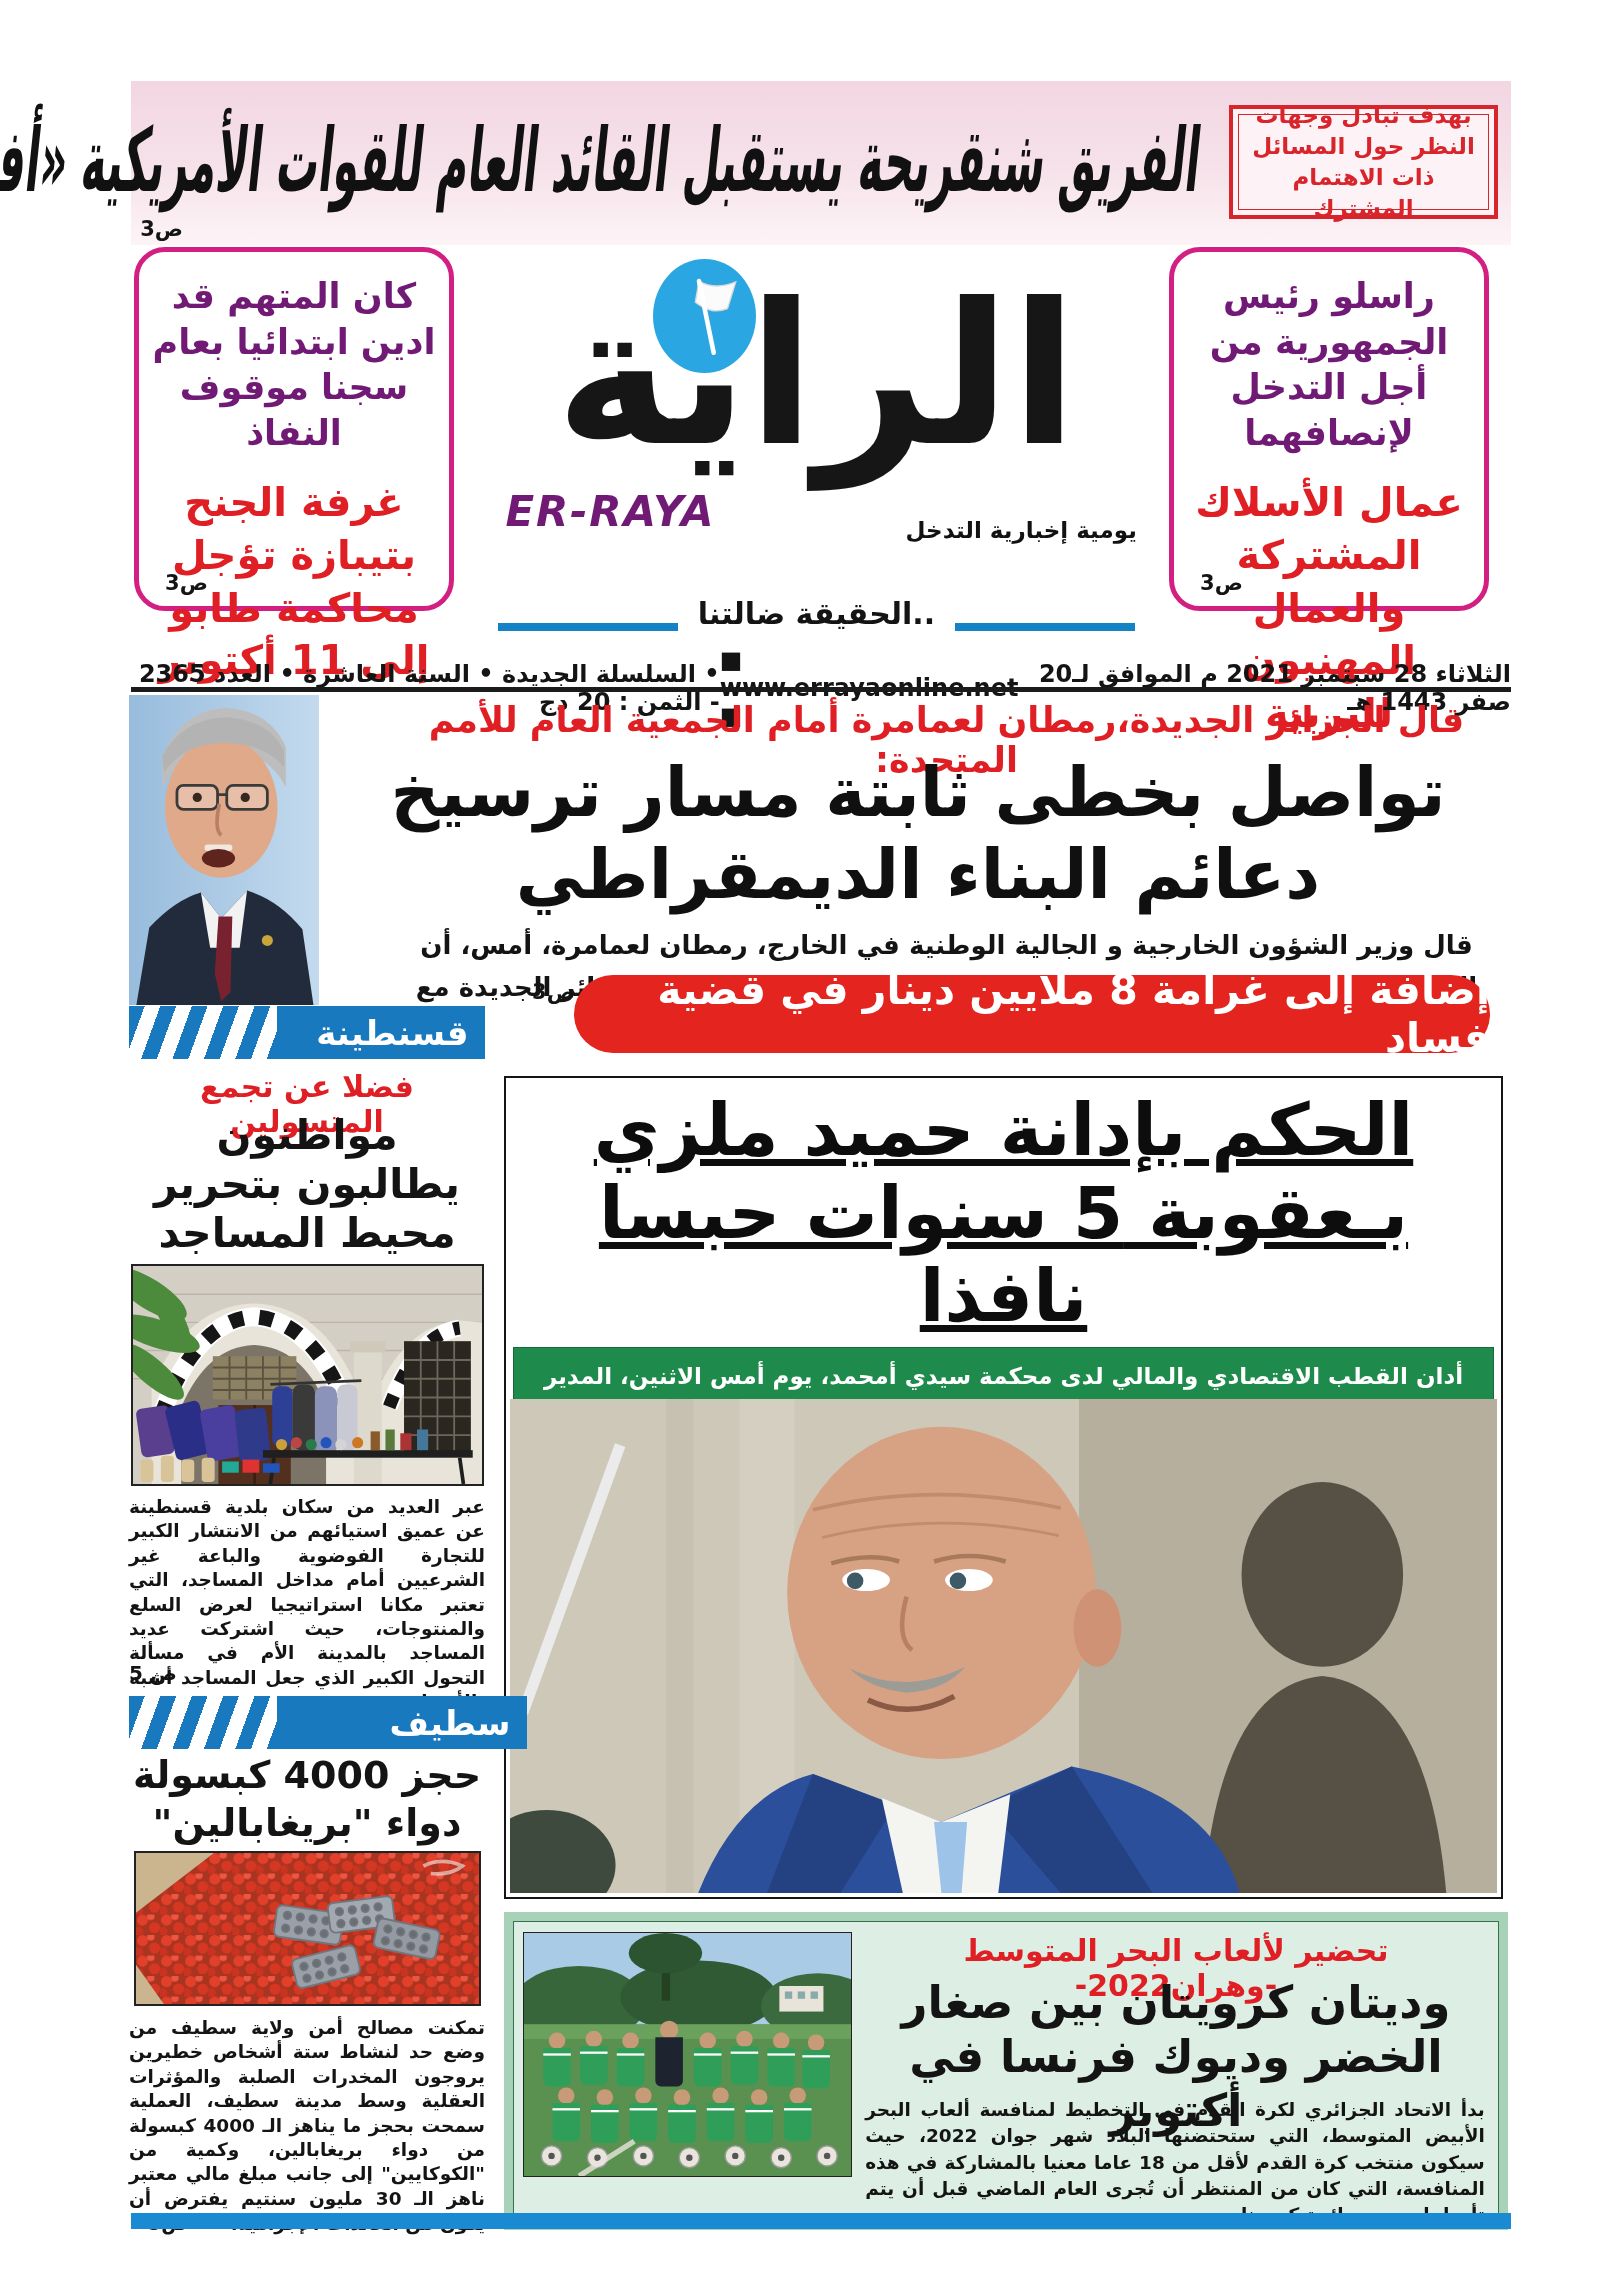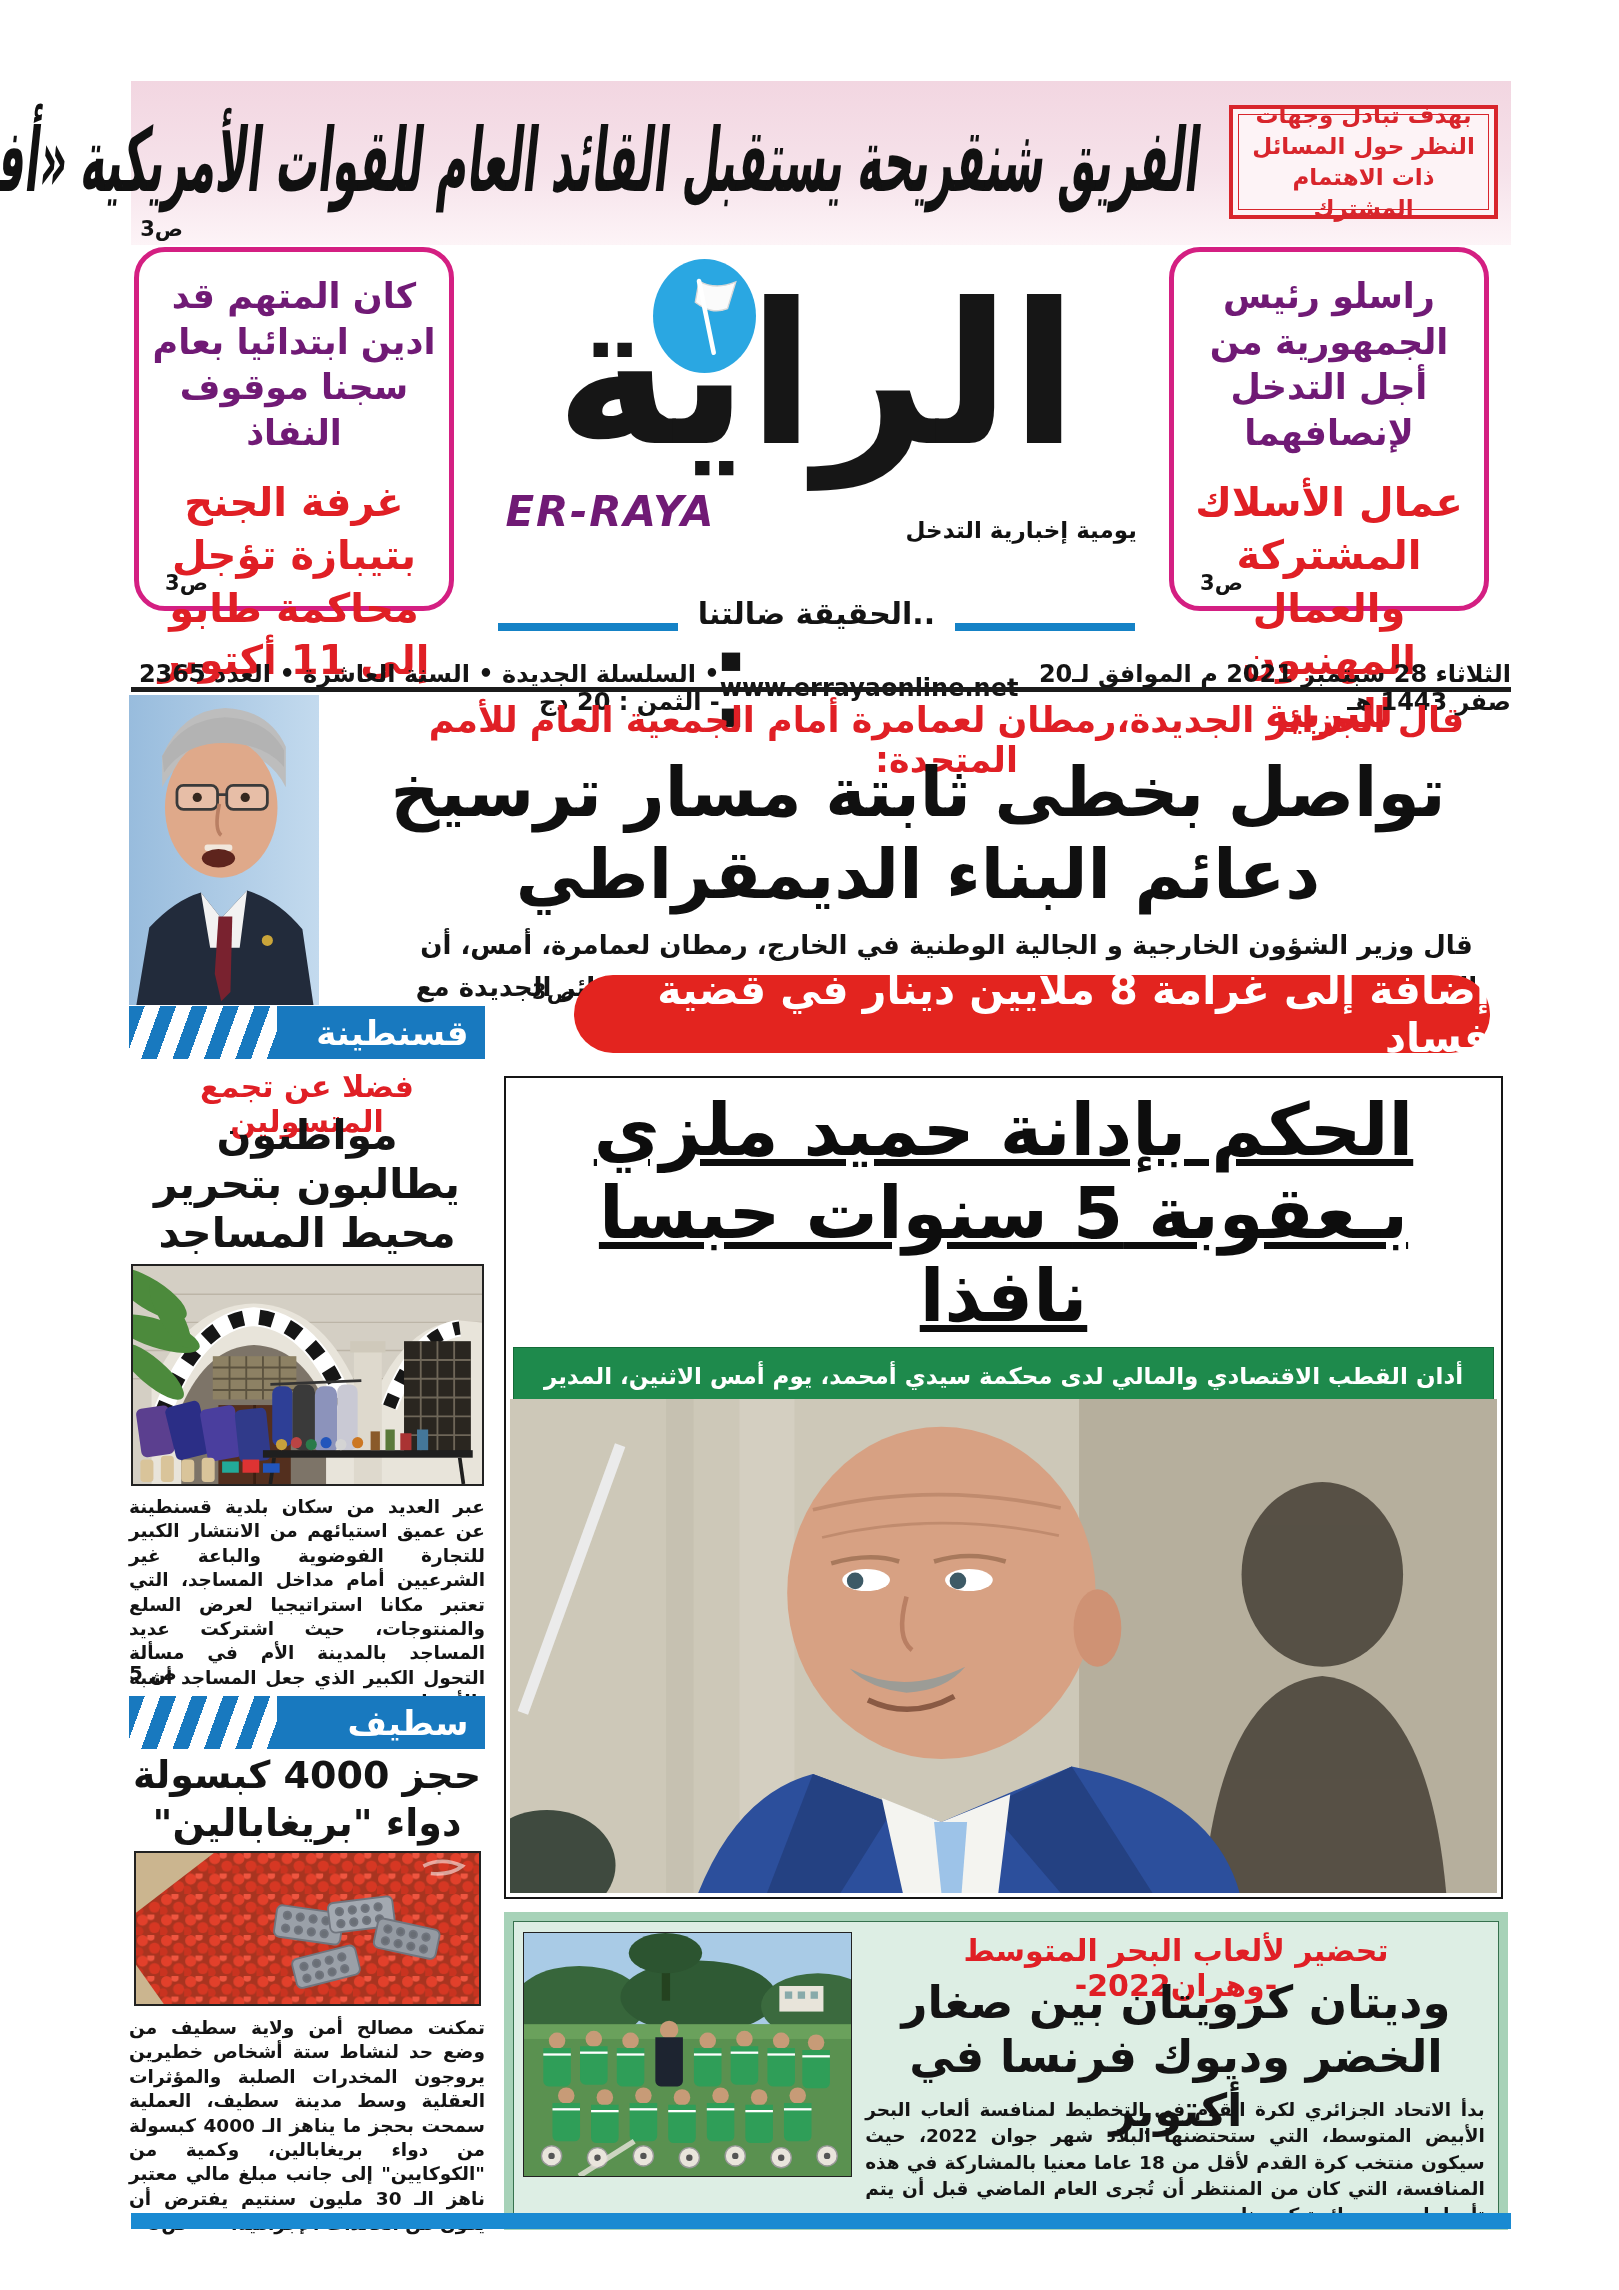--- a/index.html
+++ b/index.html
@@ -82,21 +82,21 @@
   .const-header{top:1006px;}
   .const-kicker{left:129px;top:1069px;width:356px;text-align:center;color:#e01f25;
     font-size:30px;font-weight:bold;direction:rtl;}
   .const-headline{left:129px;top:1111px;width:356px;text-align:center;font-size:41px;
     font-weight:bold;direction:rtl;line-height:1.2;}
   .const-photo{left:131px;top:1264px;width:353px;height:222px;border:2.8px solid #222;
     box-sizing:border-box;}
   .const-body{left:129px;top:1495px;width:356px;font-size:18.5px;font-weight:bold;
     direction:rtl;text-align:justify;line-height:1.32;}
   .const-ref{left:129px;top:1661px;font-size:20px;font-weight:bold;}
-  .setif-header{top:1696px;}
+  .setif-header{top:1696px;padding-left:42px;}
   .setif-headline{left:129px;top:1752px;width:356px;text-align:center;font-size:38px;
     font-weight:bold;direction:rtl;line-height:1.25;}
   .setif-photo{left:134px;top:1851px;width:347px;height:155px;border:2.8px solid #222;
     box-sizing:border-box;}
   .setif-body{left:129px;top:2016px;width:356px;font-size:18.5px;font-weight:bold;
     direction:rtl;text-align:justify;line-height:1.32;}
   .setif-body .pref{font-size:19.4px;margin-inline-start:37px;}
 
   
   .sports{left:504px;top:1912px;width:1004px;height:318px;background:#a7d2b8;

